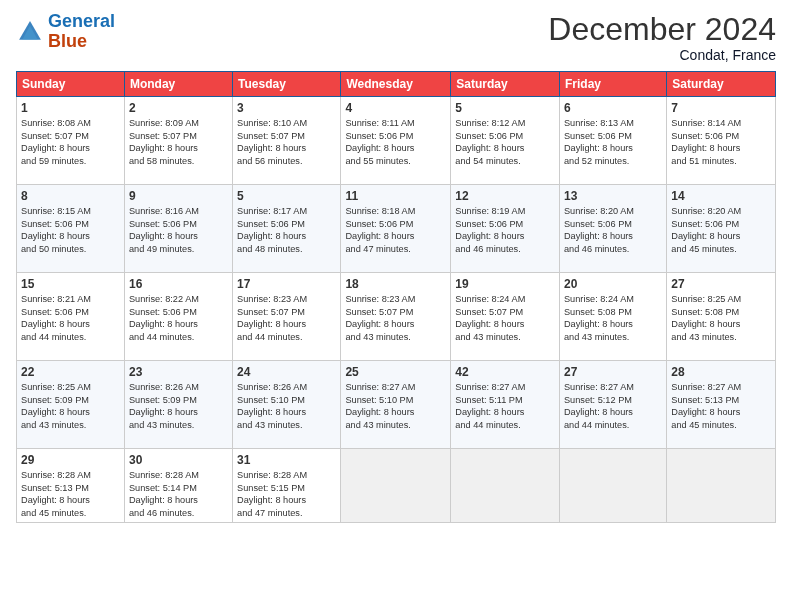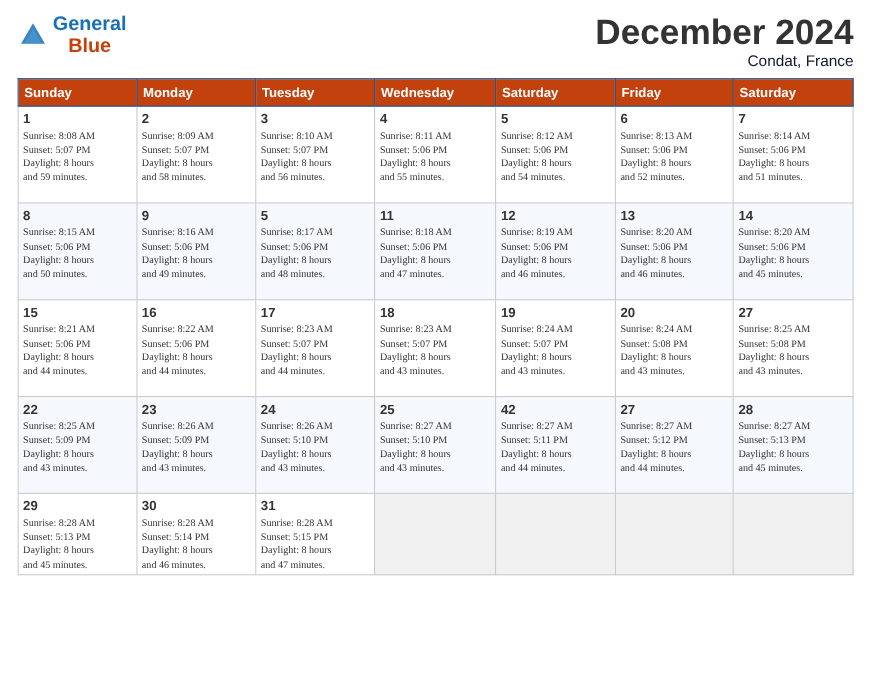--- a/index.html
+++ b/index.html
@@ -23,50 +23,49 @@
     .logo {
       display: flex;
       align-items: center;
       gap: 4px;
     }
     .logo-text {
       font-size: 18px;
       font-weight: bold;
       color: #333;
       line-height: 1.1;
-      text-align: center;
     }
     .logo-text span {
       color: #1a6fb5;
     }
     .logo-icon {
       width: 28px;
       height: 28px;
     }
     .title-block {
       text-align: right;
     }
     .month-title {
       font-size: 32px;
-      font-weight: bold;
+      font-weight: normal;
       color: #333;
       line-height: 1.1;
     }
     .location {
       font-size: 14px;
       color: #0f172a;
       text-align: right;
     }
     .calendar {
       width: 100%;
       border-collapse: collapse;
       font-size: 10px;
     }
     .calendar th {
-      background-color: #c2410c;
+      background-color: #ef4444;
       color: #fff;
       text-align: left;
       padding: 5px 5px;
       font-size: 12px;
       font-weight: bold;
       border: 1px solid #1a5a9a;
     }
     .calendar td {
       vertical-align: top;
       border: 1px solid #ccc;
@@ -82,21 +81,20 @@
     }
     .day-num {
       font-size: 12px;
       font-weight: bold;
       display: block;
       margin-bottom: 1px;
     }
     .day-info {
       font-size: 9.2px;
       color: #333;
-      font-family: Liberation Serif, serif;
     }
     .empty-cell {
       background: #f0f0f0 !important;
     }
     .last-row td {
       height: 70px;
     }
   </style>
 </head>
 <body>

